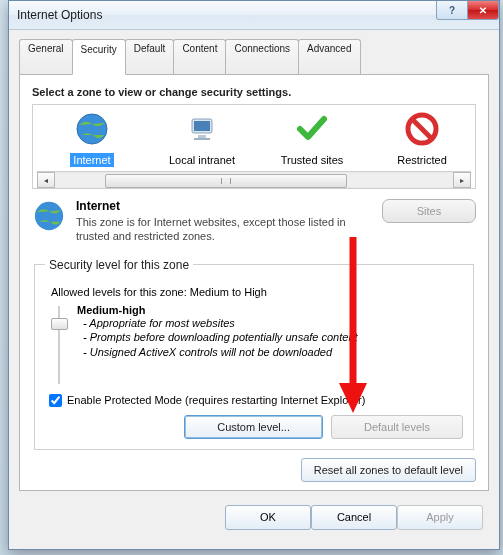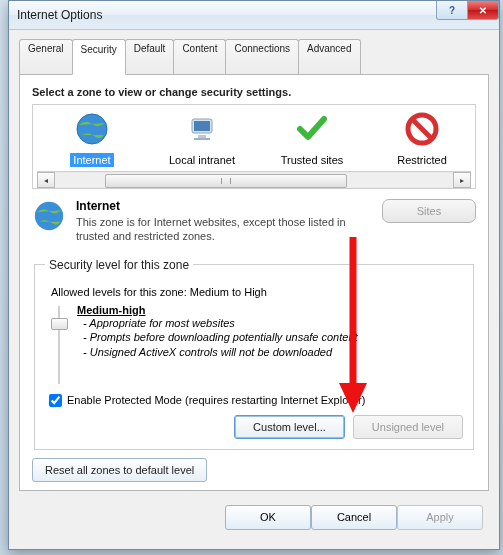--- a/index.html
+++ b/index.html
@@ -155,32 +155,32 @@
   padding:8px 10px 10px;
 }
 fieldset.sec legend{font-size:12px;color:#222;padding:0 4px;}
 .allowed{margin:6px 0 6px 6px;}
 .level-row{display:flex;gap:10px;align-items:flex-start;margin-left:6px;}
 .slider{
   width:16px;height:78px;position:relative;margin-top:2px;
 }
 .slider .track{position:absolute;left:7px;top:0;width:2px;height:100%;background:#cfcfcf;}
 .slider .thumb{position:absolute;left:0;top:12px;width:15px;height:10px;background:linear-gradient(to bottom,#fefefe,#e2e2e2);border:1px solid #a8a8a8;border-radius:2px;}
-.level-text .hd{font-weight:bold;text-decoration:underline;}
+.level-text .hd{font-weight:bold;}
 .level-text .li{margin-left:6px;line-height:1.35;font-style:italic;}
 .chk-row{margin:10px 0 8px 4px;display:flex;align-items:center;gap:5px;}
 .chk-row input{margin:0;}
 .btnrow{display:flex;gap:8px;justify-content:flex-end;margin-top:4px;}
 .btn{
-  height:22px;padding:0 18px;border:1px solid #9db4cc;border-radius:3px;
+  height:22px;padding:0 32px;border:1px solid #9db4cc;border-radius:3px;
   background:linear-gradient(to bottom,#fefefe,#e7eff7);display:flex;align-items:center;justify-content:center;color:#222;font-size:11px;
 }
 .btn.focus{border-color:#5a9bd4;box-shadow:0 0 0 1px rgba(90,155,212,.6) inset;}
 .btn.disabled{color:#9a9a9a;border-color:#c6c6c6;background:linear-gradient(to bottom,#f7f7f7,#ececec);}
-.reset-row{display:flex;justify-content:flex-start;margin-top:8px;}
+.reset-row{display:flex;justify-content:flex-end;margin-top:8px;}
 .dialogbtns{
   display:flex;justify-content:flex-end;margin-top:14px;padding-right:6px;
 }
 .dlgbtn{
   width:84px;height:23px;border:1px solid #9db4cc;border-radius:3px;
   background:linear-gradient(to bottom,#fefefe,#e4eef7);display:flex;align-items:center;justify-content:center;font-size:11px;
 }
 .dlgbtn.disabled{color:#9a9a9a;border-color:#c6c6c6;}
 .red-arrow{
   position:absolute;
@@ -283,21 +283,21 @@
             <div class="li">- Prompts before downloading potentially unsafe content</div>
             <div class="li">- Unsigned ActiveX controls will not be downloaded</div>
           </div>
         </div>
         <div class="chk-row">
           <input type="checkbox" checked="" style="">
           <span>Enable Protected Mode (requires restarting Internet Explorer)</span>
         </div>
         <div class="btnrow">
           <div class="btn focus">Custom level...</div>
-          <div class="btn disabled">Unsigned level</div>
+          <div class="btn disabled">Default levels</div>
         </div>
       </fieldset>
 
       <div class="reset-row">
         <div class="btn" style="width:auto;padding:0 12px">Reset all zones to default level</div>
       </div>
     </div>
 
     <div class="dialogbtns">
       <div class="dlgbtn">OK</div>

